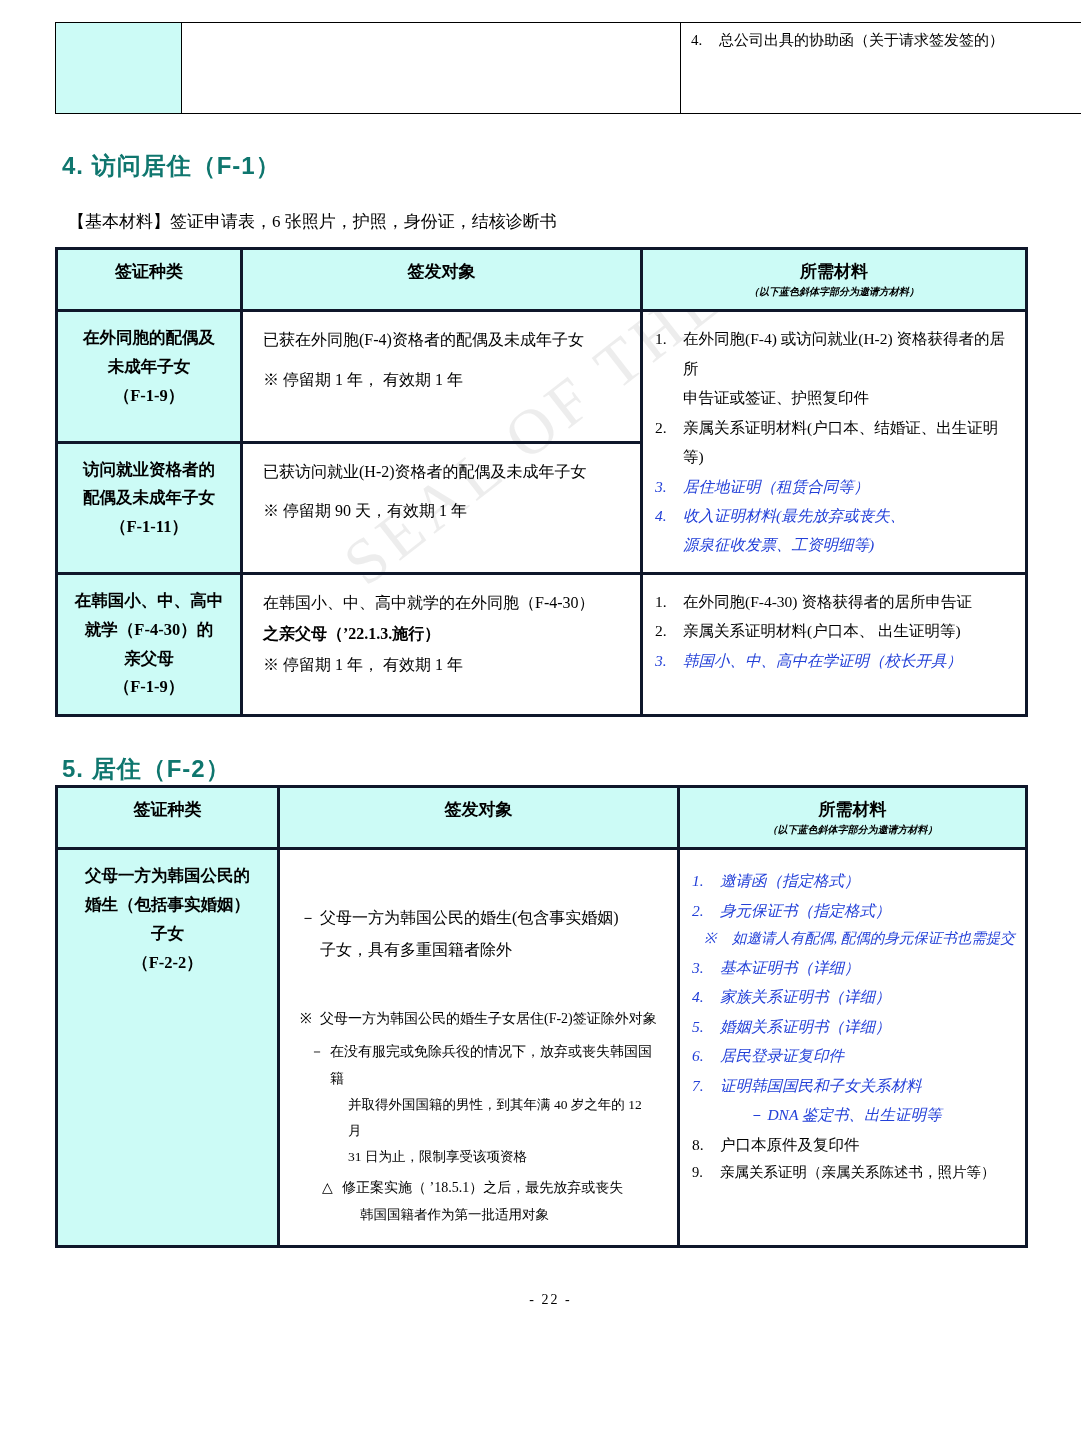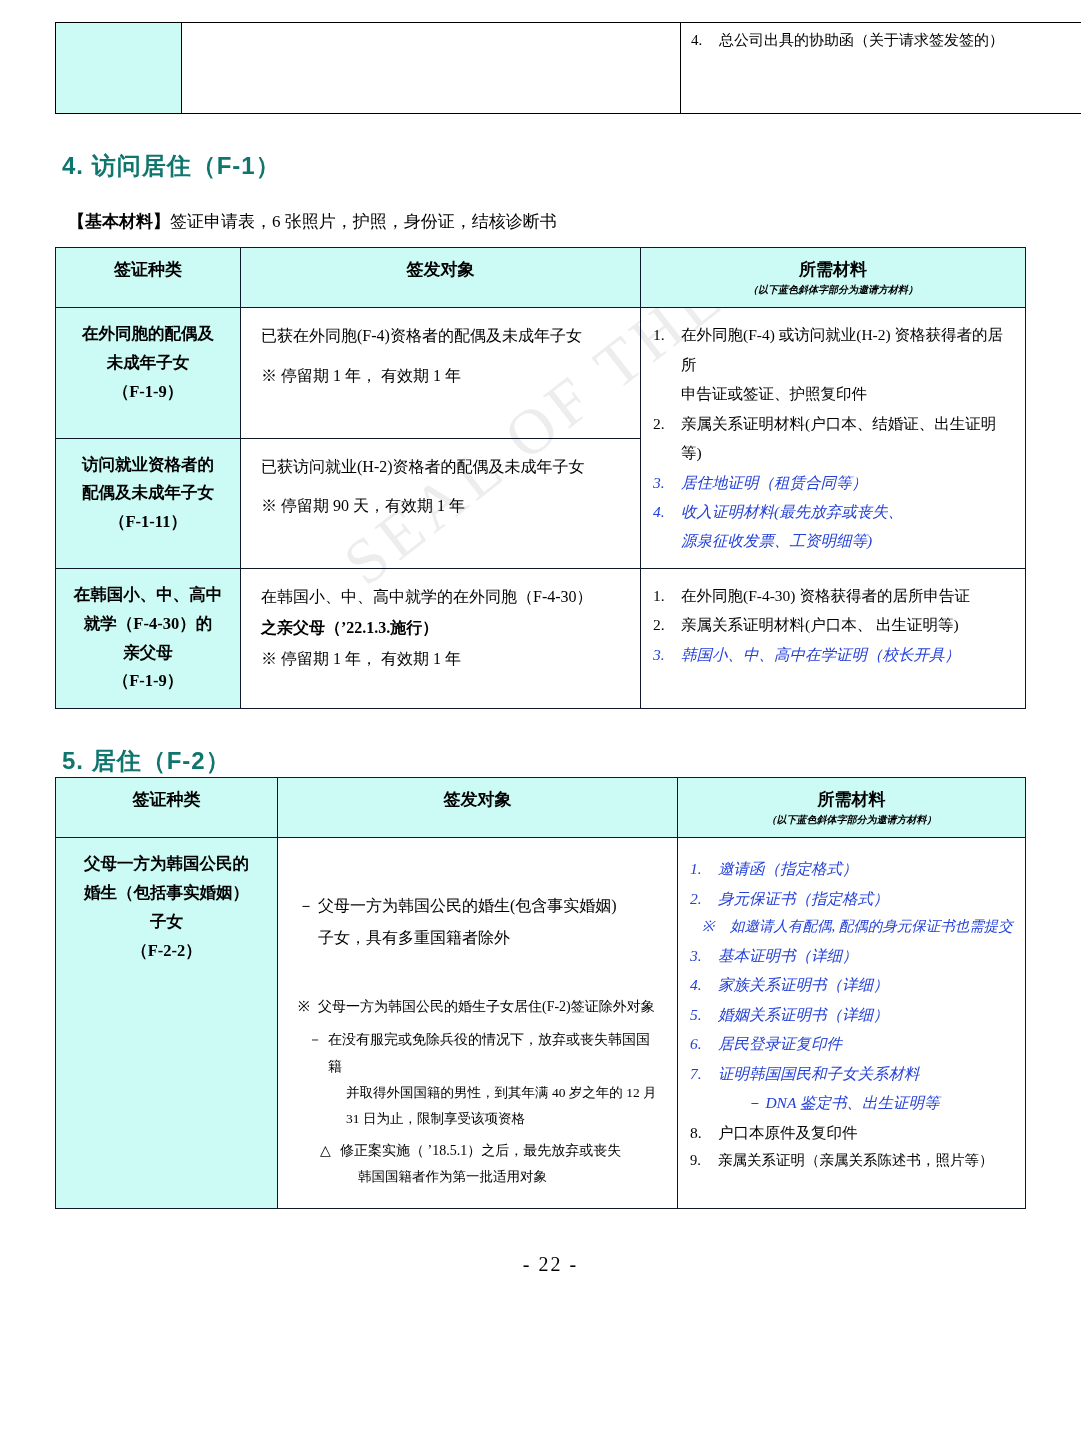--- a/index.html
+++ b/index.html
@@ -65,31 +65,31 @@
     font-size: 24px;
     font-weight: bold;
     margin: 36px 0 0 62px;
     letter-spacing: 1px;
   }
   .basic-line {
     margin: 26px 0 12px 68px;
     font-size: 17px;
     line-height: 1.6;
   }
-  .basic-line b { font-weight: bold; }
+  .basic-line b { font-weight: normal; }
 
   
   table.vt {
     border-collapse: collapse;
     margin: 0 55px;
     width: 970px;
     table-layout: fixed;
   }
   table.vt th, table.vt td {
-    border: 1px solid #0f172a;
+    border: 3px solid #0f172a;
     vertical-align: top;
   }
   table.vt thead th {
     background: #ccfbf6;
     text-align: center;
     font-weight: bold;
     padding: 10px 4px;
     font-size: 17px;
     line-height: 1.45;
   }
@@ -138,21 +138,21 @@
   td.target.small {
     font-size: 14px;
     line-height: 1.9;
   }
   .tgt-block { margin-bottom: 6px; }
   .sub2 { padding-left: 18px; display: block; font-size: 13.5px; line-height: 1.9; }
   .big { font-size: 16px; line-height: 2.0; }
 
   .footer {
     text-align: center;
-    font-size: 20px;
+    font-size: 14px;
     margin: 44px 0 20px 0;
     letter-spacing: 2px;
     padding-left: 20px;
   }
 </style>
 </head>
 <body>
 
 <div class="page">
   <div class="watermark">SEAL OF THE</div>

